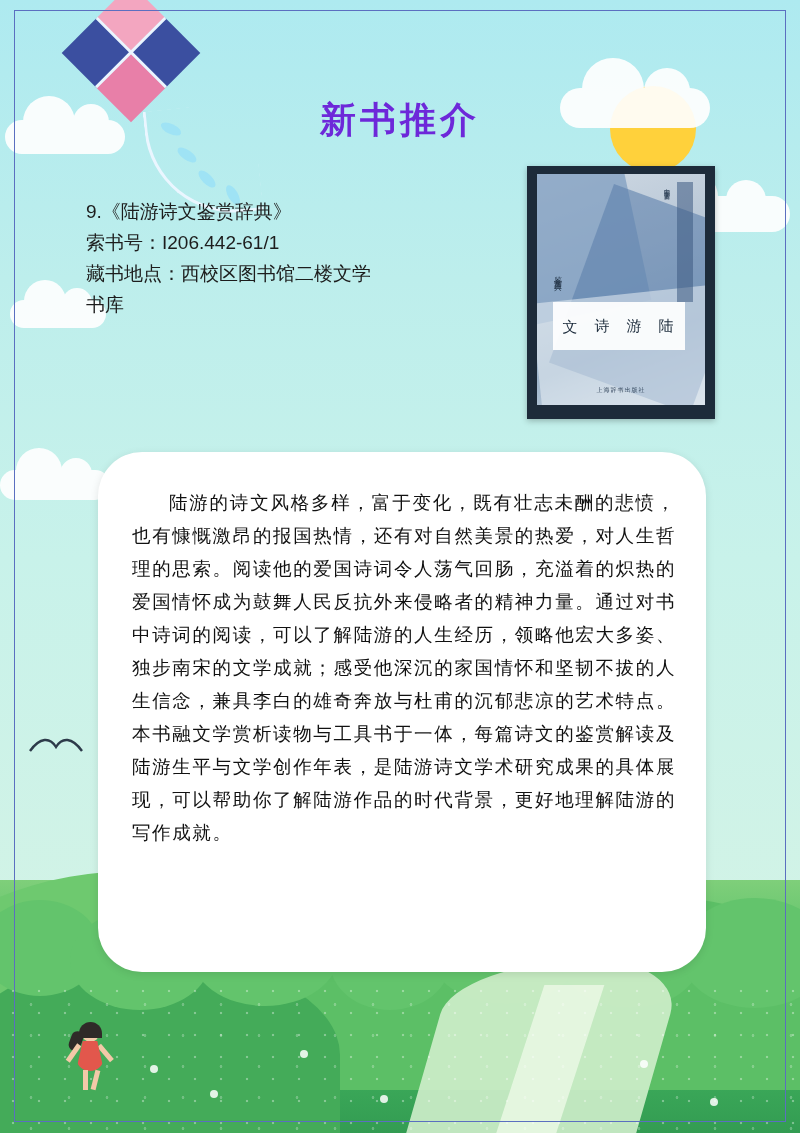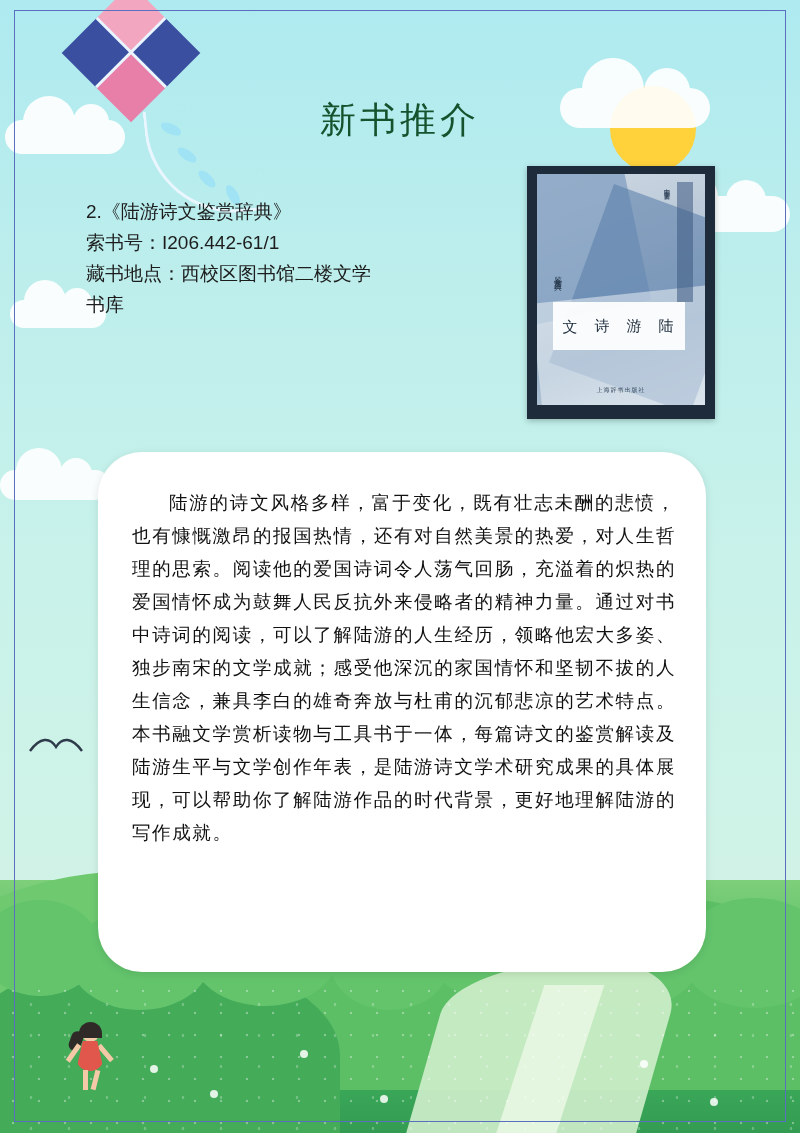--- a/index.html
+++ b/index.html
@@ -159,22 +159,22 @@
   }
 
   
   .title {
     position: absolute;
     left: 0; top: 96px;
     width: 800px;
     text-align: center;
     font-family: "DejaVu Serif", "Liberation Serif", serif;
     font-size: 36px;
-    font-weight: 400;
-    color: #14532d;
+    font-weight: 700;
+    color: #6d28d9;
     letter-spacing: 4px;
   }
 
   
   .bookinfo {
     position: absolute;
     left: 86px; top: 196px;
     width: 370px;
     font-size: 19px;
     line-height: 31px;
@@ -369,21 +369,21 @@
     <div class="girl-body"></div>
     <div class="girl-leg l"></div>
     <div class="girl-leg r"></div>
   </div>
 
   <div class="frame"></div>
 
   <div class="title">新书推介</div>
 
   <div class="bookinfo">
-    <div>2.《陆游诗文鉴赏辞典》</div>
+    <div>9.《陆游诗文鉴赏辞典》</div>
     <div>索书号：I206.442-61/1</div>
     <div>藏书地点：西校区图书馆二楼文学</div>
     <div>书库</div>
   </div>
 
   <div class="cover">
     <div class="cover-inner">
       <div class="cv-shape1"></div>
       <div class="cv-shape2"></div>
       <div class="cv-shape3"></div>

